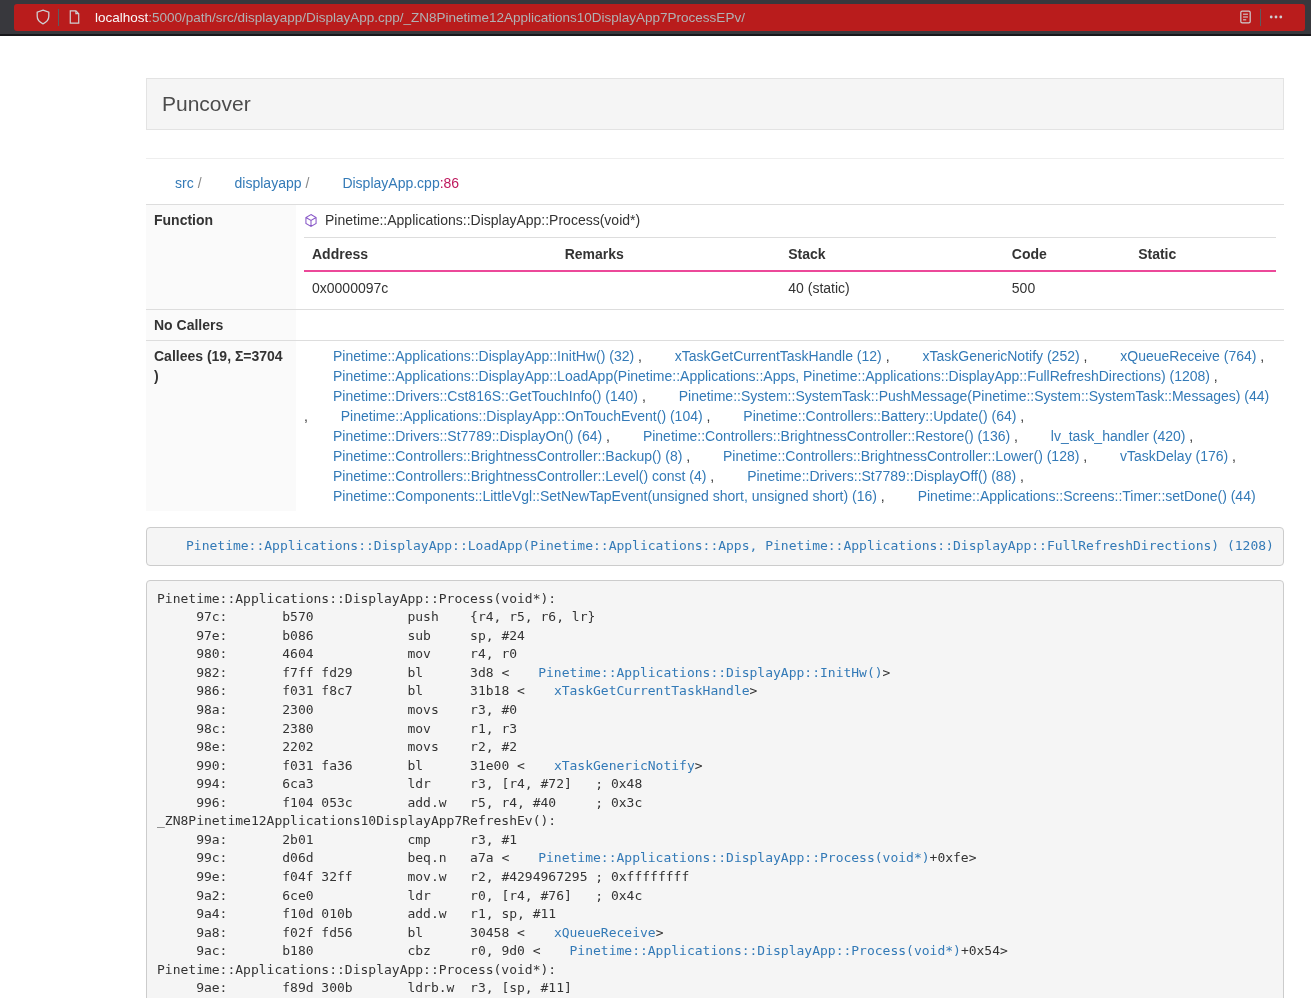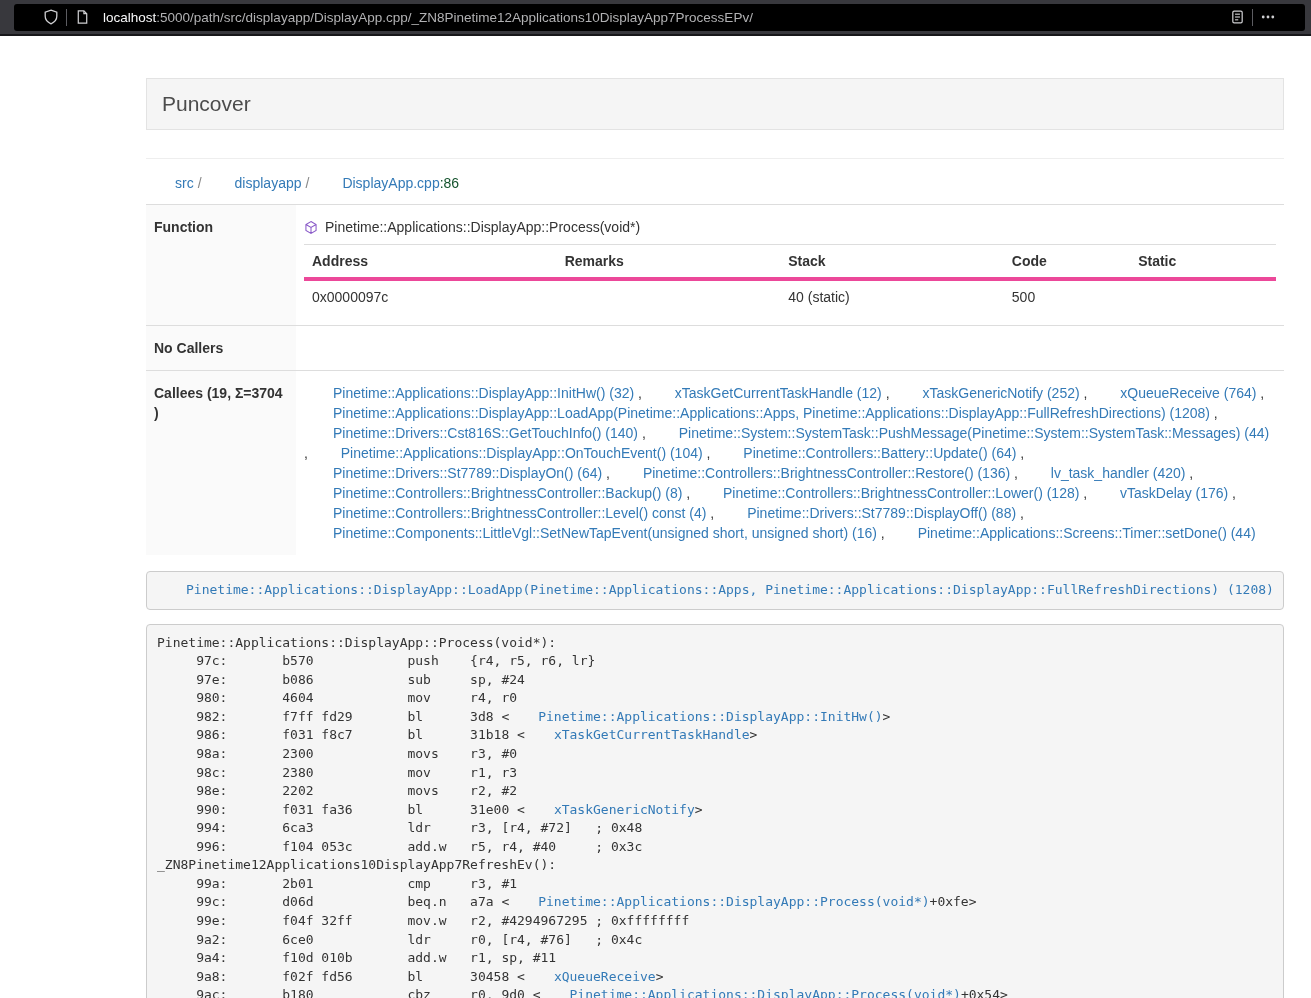--- a/index.html
+++ b/index.html
@@ -8,56 +8,56 @@
     width:1311px; height:998px; overflow:hidden; background:#fff;
     font-family:"Liberation Sans","DejaVu Sans",sans-serif;
     font-size:14px; color:#333;
   }
   
   .topbar {
     height:36px; background:#38383d; border-bottom:2px solid #17171a;
     display:flex; align-items:center; padding:0 6px 0 14px;
   }
   .urlbar {
-    flex:1; height:27px; background:#000000; border-radius:3px;
-    display:flex; align-items:center; padding:0 24px; min-width:0;
+    flex:1; height:27px; background:#b91c1c; border-radius:3px;
+    display:flex; align-items:center; padding:0 16px; min-width:0;
   }
   .tb-icon { display:inline-flex; align-items:center; justify-content:center;
     width:26px; height:23px; flex:0 0 auto; border-radius:2px; }
   .tb-icon svg { display:block; }
   .vsep { width:1px; height:17px; background:#5c5c61; flex:0 0 auto; margin:0 2px; }
   .url-text {
     flex:1; min-width:0; margin-left:8px; font-size:13.5px; color:#b1b1b3;
     white-space:nowrap; overflow:hidden;
   }
   .url-host { color:#f9f9fa; }
   
   .container { margin-left:146px; width:1138px; }
   .well {
     margin-top:42px; background:#f5f5f5; border:1px solid #e3e3e3;
     border-radius:0; padding:13px 15px;
   }
   .well .title { font-size:21px; font-weight:400; color:#4c4c4c; line-height:24px; }
   hr { border:0; border-top:1px solid #eee; margin:28px 0 16px; }
   a { color:#337ab7; text-decoration:none;margin-left:29px; }
   .crumb-sep { color:#888; padding:0 4px; }
-  .crumb-suffix { color:#14532d; }
+  .crumb-suffix { color:#be185d; }
   
   table.info { width:100%; border-collapse:collapse; margin-top:13px; }
   table.info > tbody > tr > th,
   table.info > tbody > tr > td {
-    border-top:1px solid #ddd; padding:12px 8px; text-align:left;
+    border-top:1px solid #ddd; padding:5px 8px; text-align:left;
     vertical-align:top; font-size:14px; line-height:20px;
   }
   table.info > tbody > tr > th { width:150px; font-weight:bold; background:#fafafa; }
   .fn-name { display:flex; align-items:center; }
   .fn-name .cube { margin-right:7px; display:inline-flex; }
   table.nested { width:100%; border-collapse:collapse; margin-top:7px; }
   table.nested th {
-    border-top:1px solid #ddd; border-bottom:4px solid #ec4899;
+    border-top:1px solid #ddd; border-bottom:2px solid #ec4899;
     padding:6px 8px; text-align:left; font-weight:bold; font-size:14px; line-height:20px;
   }
   table.nested td { border-top:0; padding:6px 8px; font-size:14px; line-height:20px; }
   .callees { line-height:20px; }
   .callees .sep { color:#333; }
   
   pre {
     background:#f5f5f5; border:1px solid #ccc; border-radius:4px;
     padding:9px 10px; margin:16px 0 0;
     font-family:"DejaVu Sans Mono","Liberation Mono",monospace;

